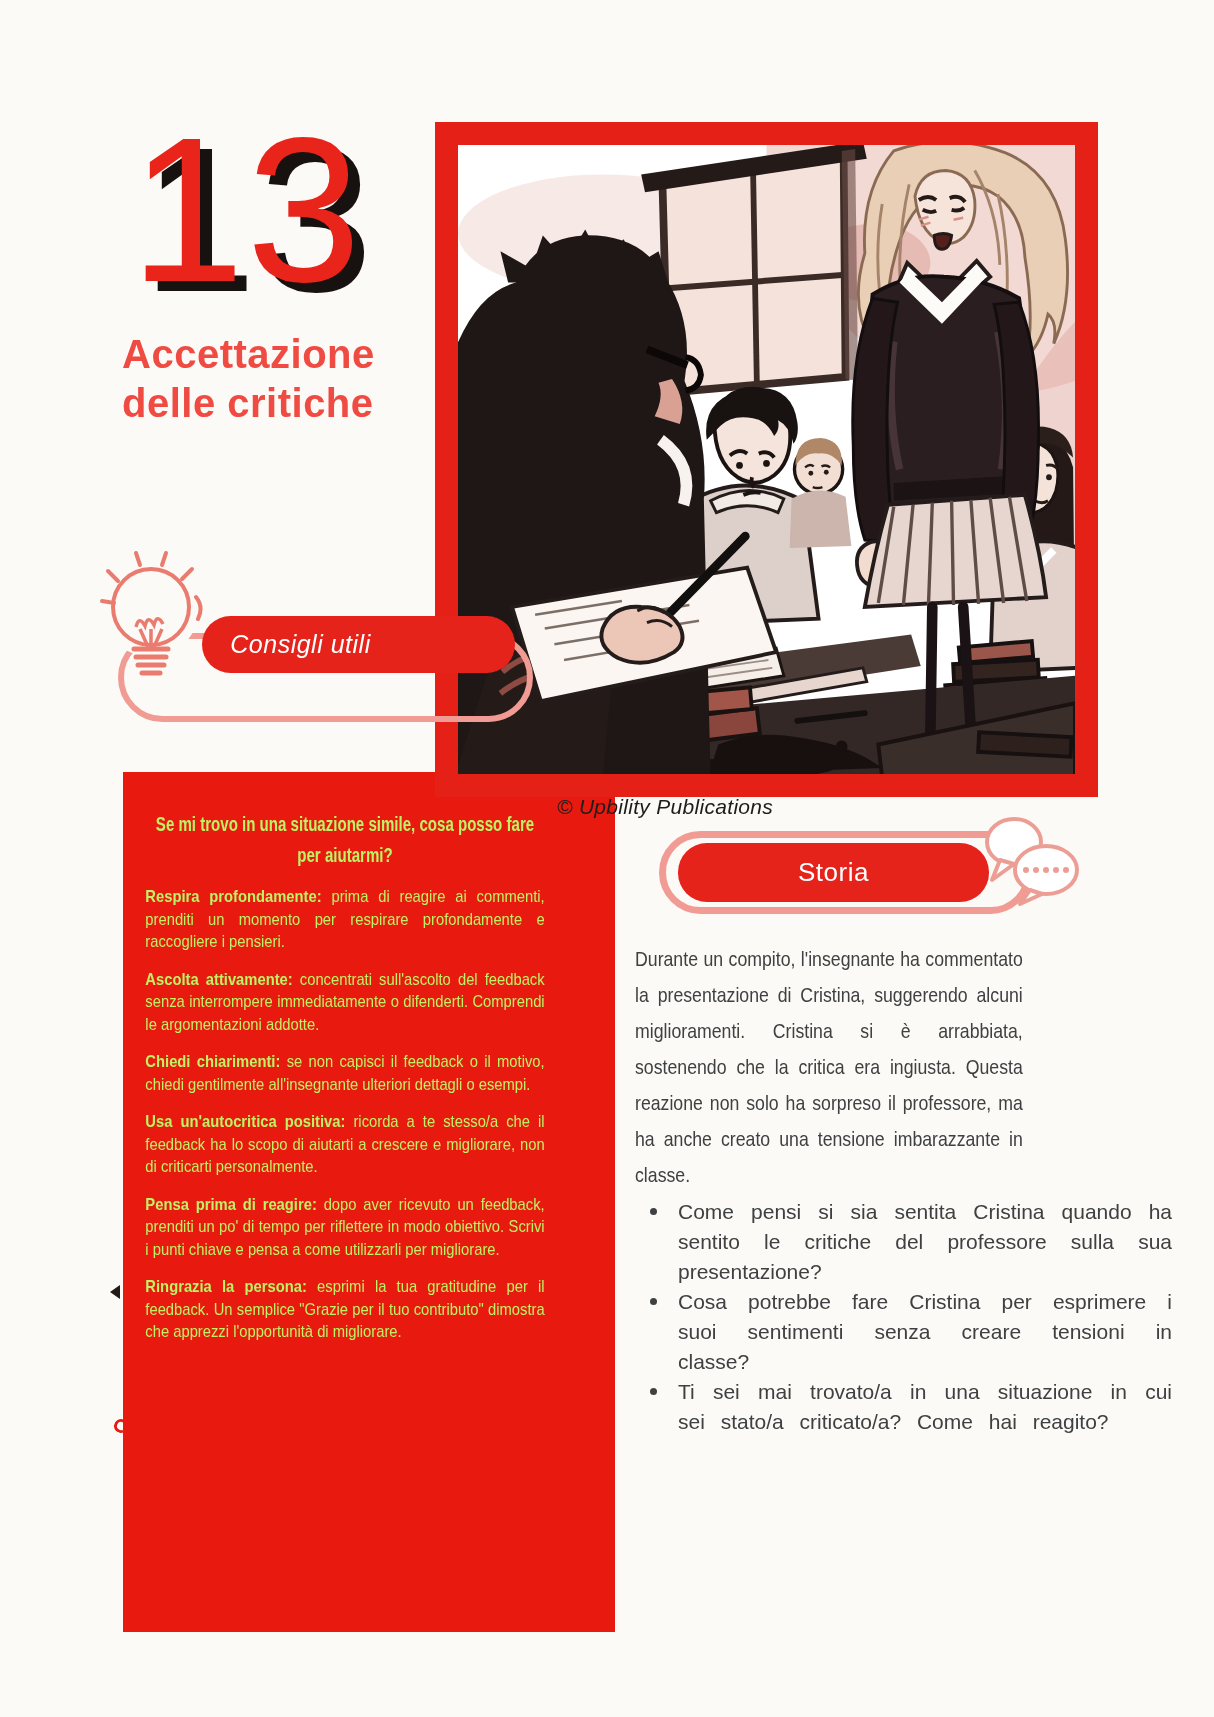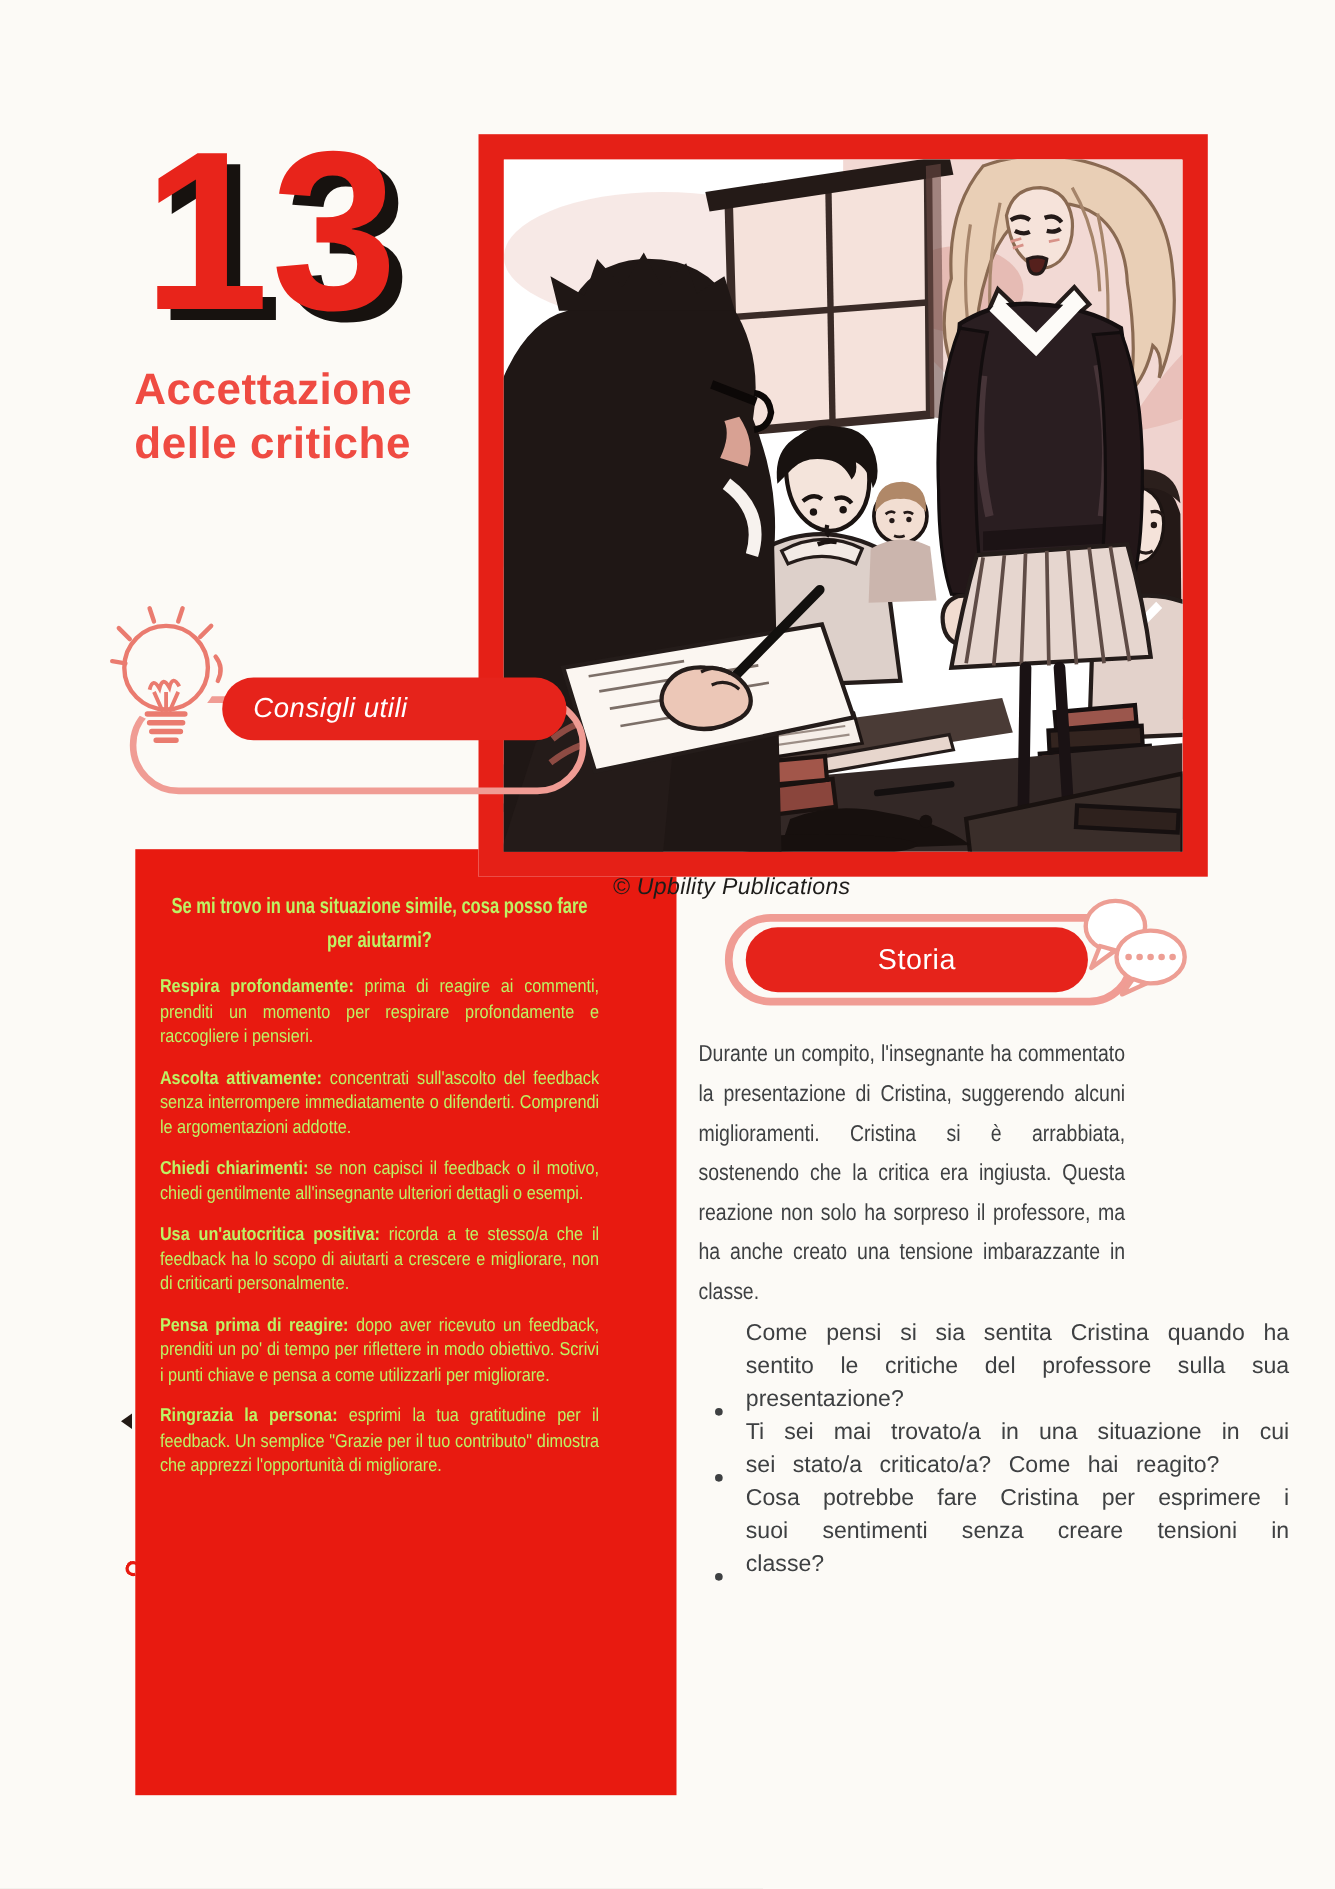--- a/index.html
+++ b/index.html
@@ -10,21 +10,21 @@
   }
   html,body{margin:0;padding:0;background:#e9e7e2;}
   .page{
     position:relative; width:1214px; height:1717px; margin:0 auto;
     background:var(--page-bg); overflow:hidden;
     font-family:"Liberation Sans", sans-serif;
   }
   
   .lesson-number{
     position:absolute; left:130px; top:116px; font-size:206px; line-height:0.92;
-    font-weight:bold; color:var(--number-red);
+    font-weight:normal; color:var(--number-red);
     text-shadow:12px 10px 0 var(--number-shadow); letter-spacing:2px;
   }
   .page-title{
     position:absolute; left:122px; top:330px; width:300px;
     font-size:40px; line-height:49px; font-weight:bold; color:var(--title-red);
     letter-spacing:.5px;
   }
   
   .hero-frame{
     position:absolute; left:435px; top:122px; width:663px; height:675px;
@@ -67,21 +67,21 @@
   }
   .tip{margin:0 0 15px 0; font-size:17px; line-height:22.5px; text-align:justify;}
   .tip strong{font-weight:bold;}
   
   .story-par{
     position:absolute; left:635px; top:941px; width:460px;
     transform:scaleX(.843); transform-origin:0 0;
     font-size:21px; line-height:36px; text-align:justify; color:var(--body-dark); z-index:2;
   }
   .questions{position:absolute; left:650px; top:1197px; width:522px; z-index:2;}
-  .question{display:flex;align-items:flex-end;}
+  .question{display:flex;}
   .qdot{flex:0 0 7px; width:7px; height:7px; border-radius:50%; background:var(--body-dark); margin:11px 21px 0 0;}
   .qtext{flex:1; font-size:21px; line-height:30px; text-align:justify; word-spacing:10px; color:var(--body-dark);}
   
   .edge-tick{position:absolute; left:110px; top:1285px; width:0; height:0;
     border-top:7px solid transparent; border-bottom:7px solid transparent; border-right:10px solid #231A15;}
   .edge-dot{position:absolute; left:114px; top:1419px; width:8px; height:8px;
     border:3px solid var(--primary-red); border-right-color:transparent; border-radius:50%; transform:rotate(25deg);}
 </style>
 </head>
 <body>
@@ -252,23 +252,23 @@
   </svg>
 
   <div class="story-par">Durante un compito, l'insegnante ha commentato la presentazione di Cristina, suggerendo alcuni miglioramenti. Cristina si è arrabbiata, sostenendo che la critica era ingiusta. Questa reazione non solo ha sorpreso il professore, ma ha anche creato una tensione imbarazzante in classe.</div>
   <div class="questions">
       <div class="question">
         <span class="qdot"></span>
         <span class="qtext">Come pensi si sia sentita Cristina quando ha sentito le critiche del professore sulla sua presentazione?</span>
       </div>
       <div class="question">
         <span class="qdot"></span>
-        <span class="qtext">Ti sei mai trovato/a in una situazione in cui sei stato/a criticato/a? Come hai reagito?</span>
+        <span class="qtext">Cosa potrebbe fare Cristina per esprimere i suoi sentimenti senza creare tensioni in classe?</span>
       </div>
       <div class="question">
         <span class="qdot"></span>
-        <span class="qtext">Cosa potrebbe fare Cristina per esprimere i suoi sentimenti senza creare tensioni in classe?</span>
+        <span class="qtext">Ti sei mai trovato/a in una situazione in cui sei stato/a criticato/a? Come hai reagito?</span>
       </div>
     </div>
 
   <div class="edge-tick"></div>
   <div class="edge-dot"></div>
 </div>
 
 </body></html>

